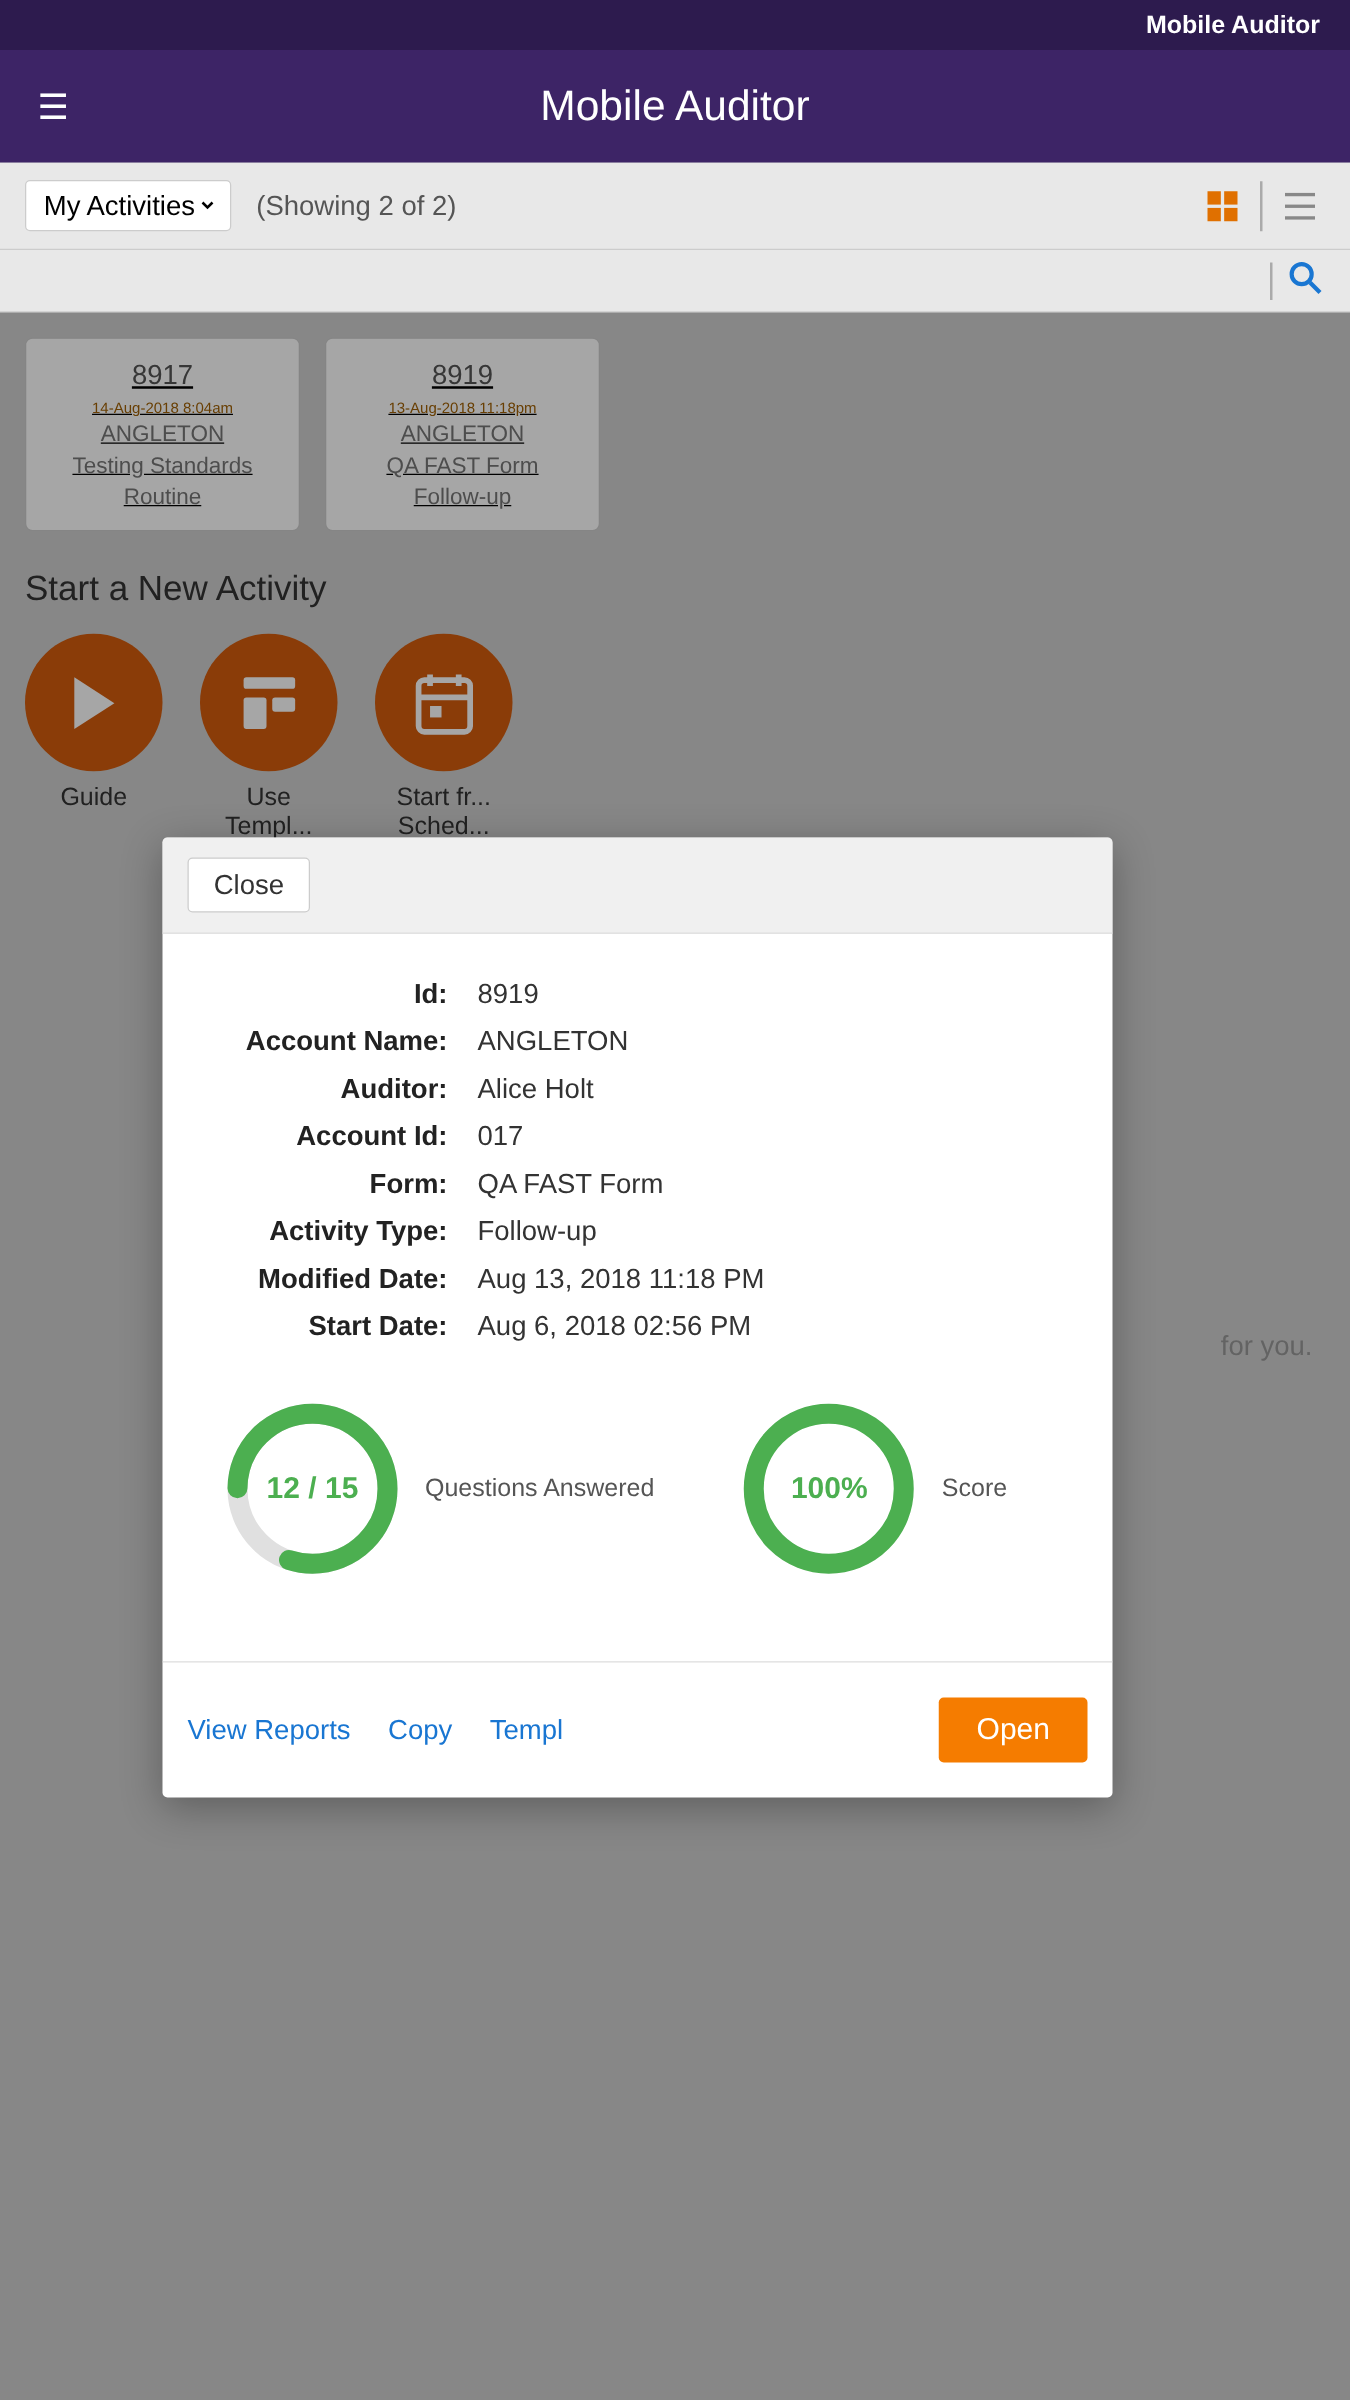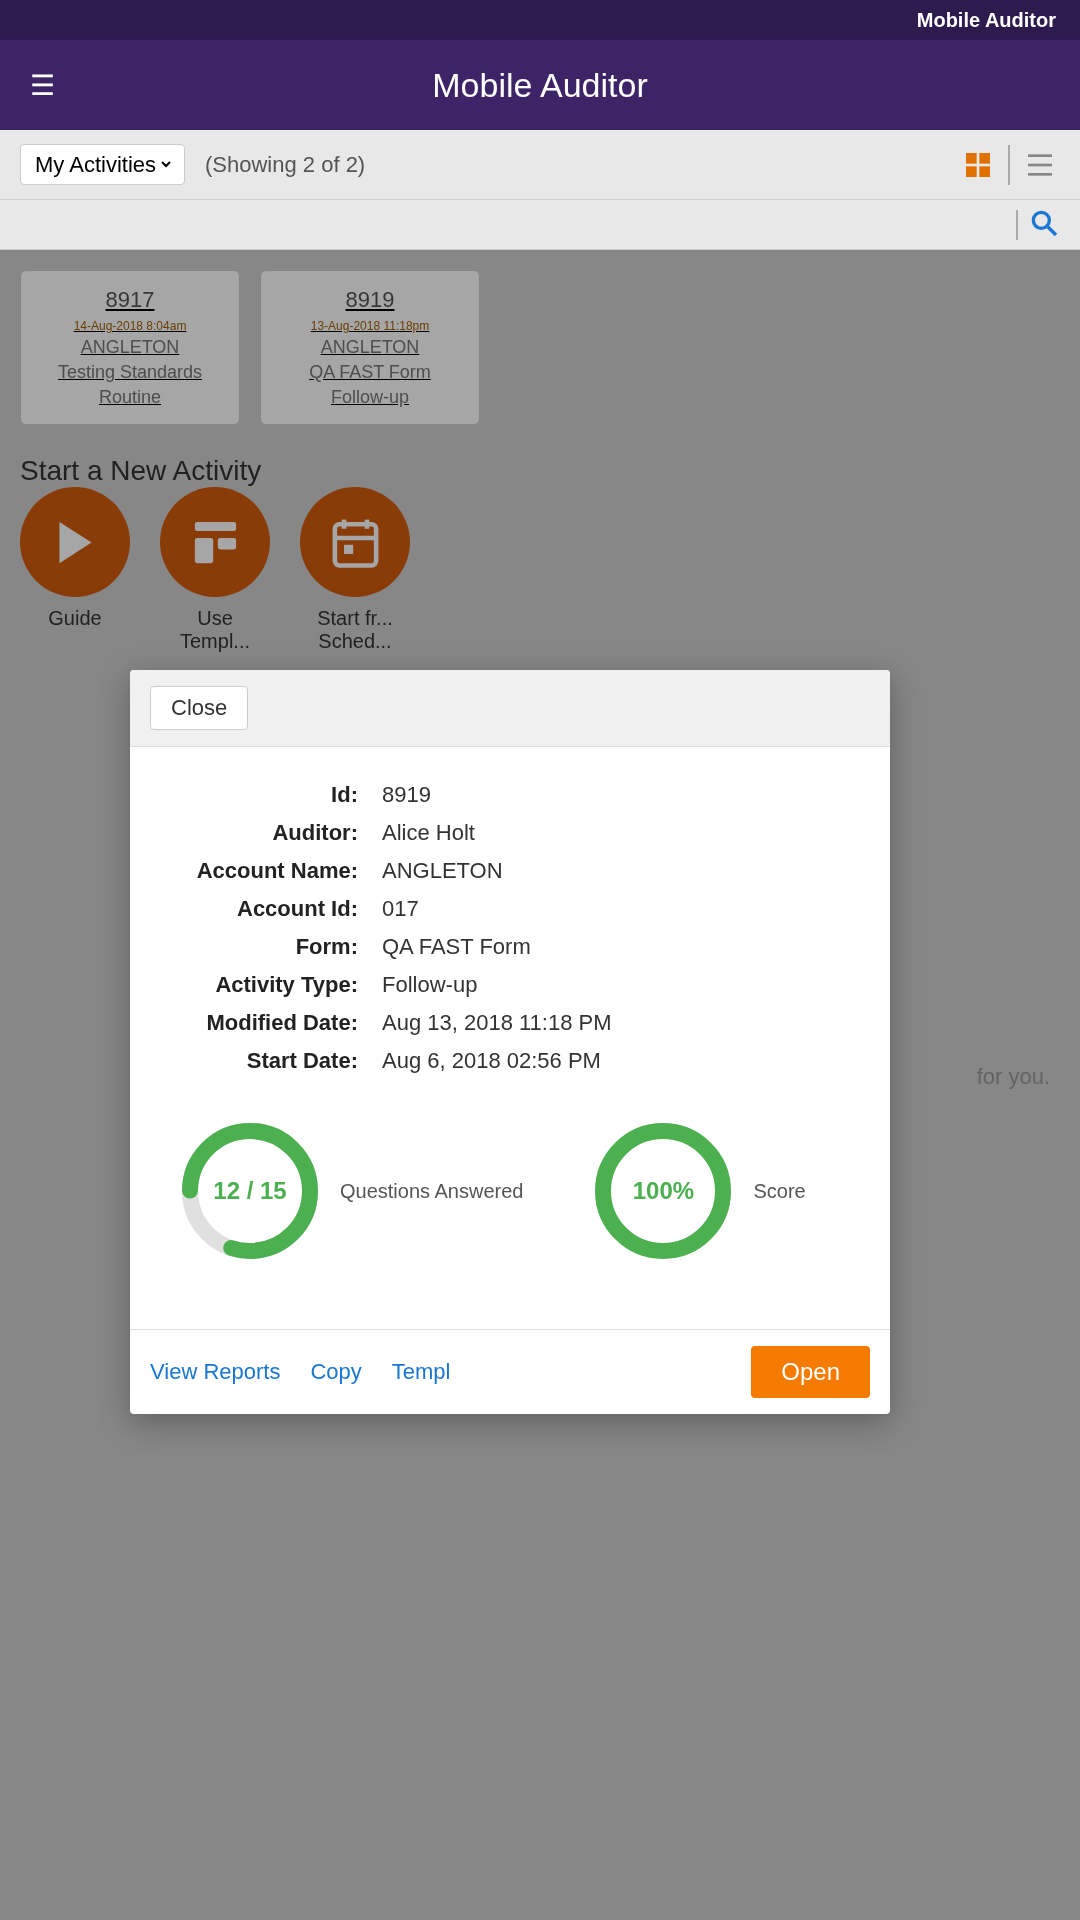--- a/index.html
+++ b/index.html
@@ -168,20 +168,21 @@
     .card-type {
       font-size: 18px;
       color: #777;
     }
 
     
     .section-title {
       font-size: 28px;
       font-weight: normal;
       color: #333;
+      margin-bottom: 20px;
     }
 
     
     .action-icons-row {
       display: flex;
       gap: 30px;
       flex-wrap: wrap;
       margin-bottom: 20px;
     }
     .action-item {
@@ -317,21 +318,21 @@
       font-size: 24px;
       color: #4caf50;
       font-weight: bold;
       text-align: center;
       white-space: nowrap;
     }
 
     
     .modal-footer {
       border-top: 1px solid #ddd;
-      padding: 16px 20px;
+      padding: 28px 20px;
       display: flex;
       align-items: center;
       gap: 30px;
     }
     .footer-link {
       font-size: 22px;
       color: #1976d2;
       cursor: pointer;
       background: none;
       border: none;
@@ -469,26 +470,26 @@
 
     <div class="modal-body">
 
       <table class="modal-info-table">
         <tbody>
           <tr>
             <td>Id:</td>
             <td>8919</td>
           </tr>
           <tr>
+            <td>Account Name:</td>
+            <td>ANGLETON</td>
+          </tr>
+          <tr>
             <td>Auditor:</td>
             <td>Alice Holt</td>
-          </tr>
-          <tr>
-            <td>Account Name:</td>
-            <td>ANGLETON</td>
           </tr>
           <tr>
             <td>Account Id:</td>
             <td>017</td>
           </tr>
           <tr>
             <td>Form:</td>
             <td>QA FAST Form</td>
           </tr>
           <tr>

